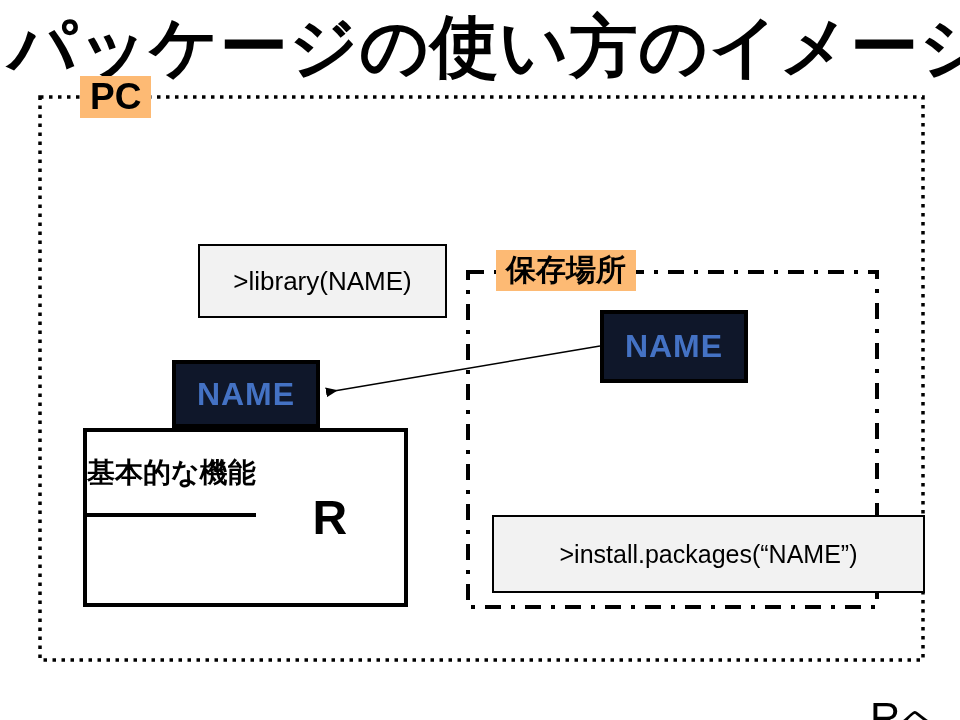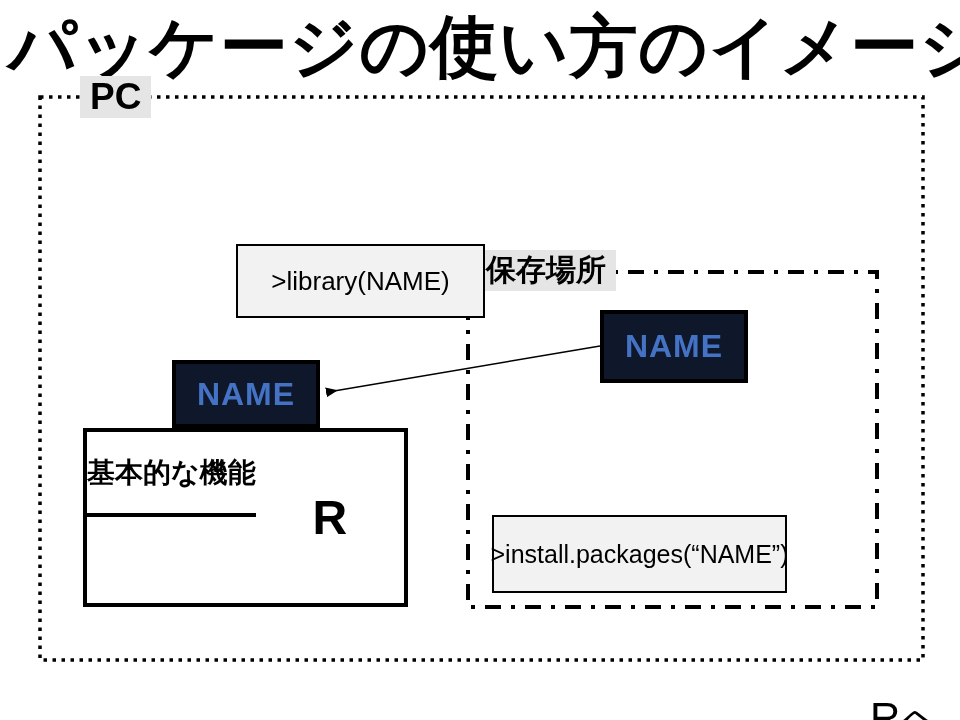--- a/index.html
+++ b/index.html
@@ -26,55 +26,54 @@
     width: 860px;
     font-size: 68px;
     font-weight: 700;
     color: #000000;
     letter-spacing: 1px;
     white-space: nowrap;
   }
 
   .float-label {
     position: absolute;
-    background: #e5e5e5;
+    background: #fdba74;
     color: #000000;
     padding: 0 10px;
     white-space: nowrap;
   }
   .pc-label {
     left: 80px; top: 76px;
     font-size: 37px;
     font-weight: 600;
   }
   .storage-label {
-    left: 476px; top: 250px;
+    left: 496px; top: 250px;
     font-size: 30px;
     font-weight: 600;
   }
 
   .command-box {
     position: absolute;
     background: #f2f2f2;
     border: 2px solid #000000;
     display: flex;
     align-items: center;
     justify-content: center;
     color: #000000;
     white-space: nowrap;
   }
   .library-box {
     left: 198px; top: 244px;
     width: 249px; height: 74px;
     font-size: 26px;
-    margin-left: 38px;
   }
   .install-box {
     left: 492px; top: 515px;
-    width: 295px; height: 78px;
+    width: 433px; height: 78px;
     font-size: 25px;
   }
 
   .package-box {
     position: absolute;
     background: #0f172a;
     border: 4px solid #000000;
     display: flex;
     align-items: center;
     justify-content: center;

